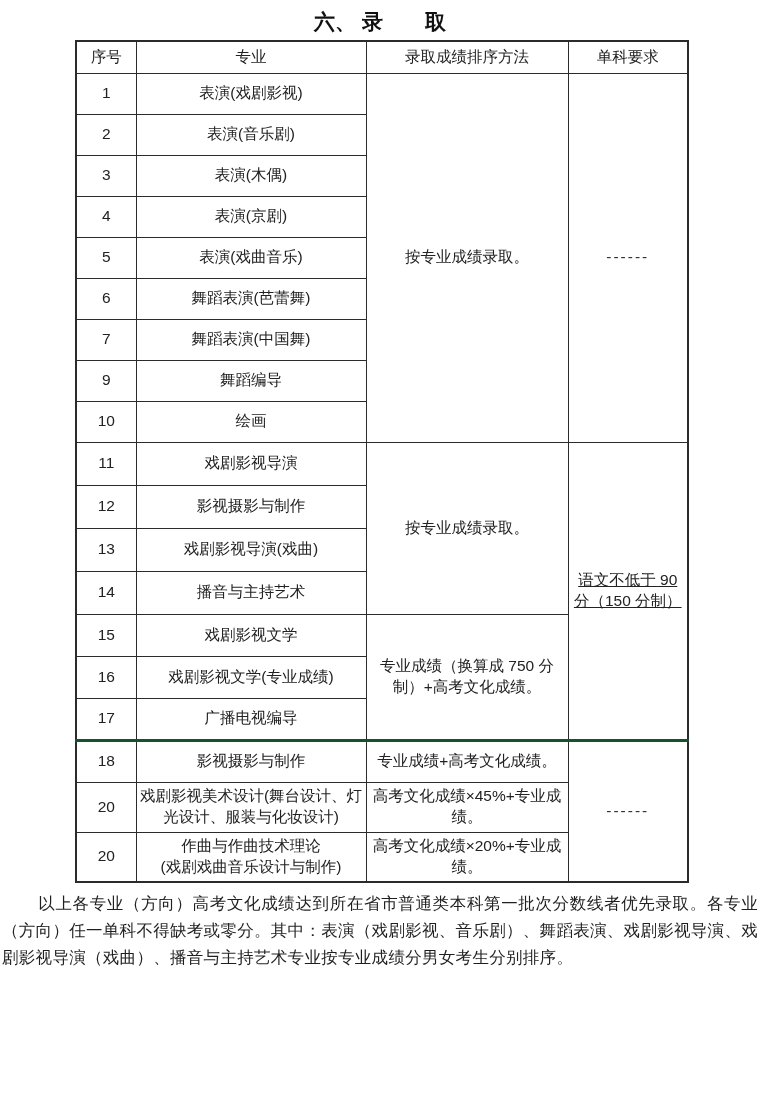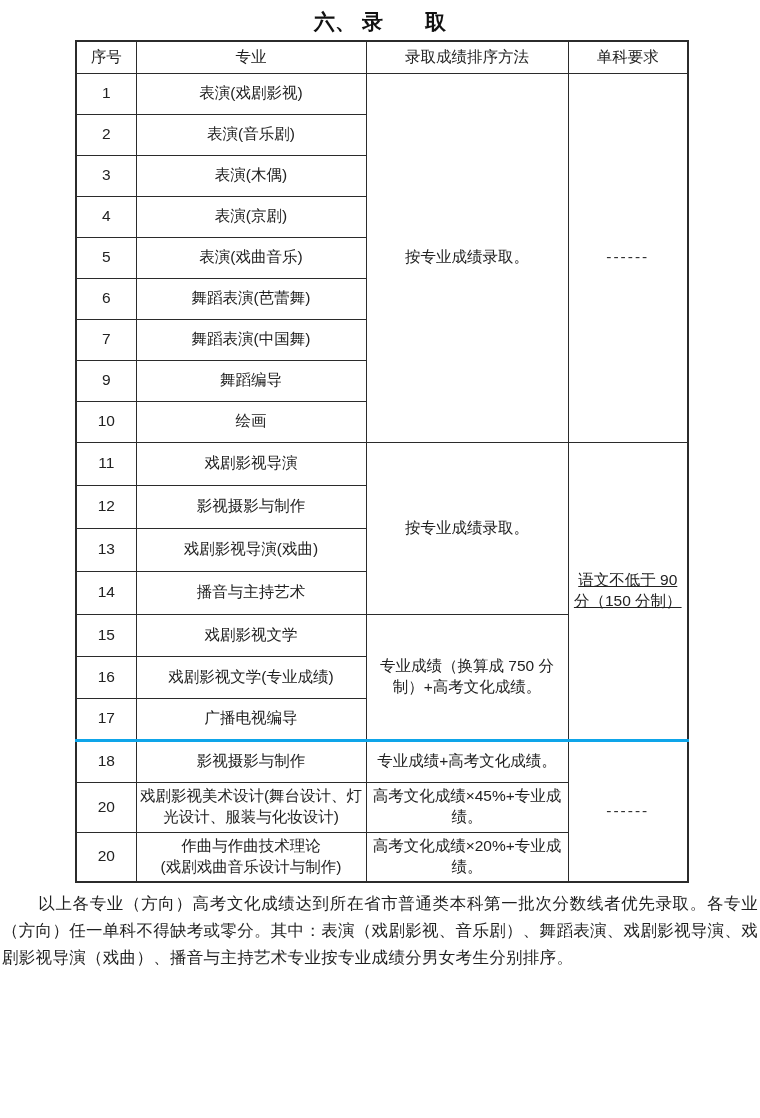--- a/index.html
+++ b/index.html
@@ -72,21 +72,21 @@
     font-weight: bold;
     color: #333;
   }
   td.req-text {
     text-align: left;
     padding-left: 7px;
     padding-right: 4px;
     line-height: 1.55;
     text-decoration: underline;
   }
-  tr.sect-break td { border-top: 3px solid #0ea5e9; }
+  tr.sect-break td { border-top: 3px solid #14532d; }
   .two-line span { display: block; }
 
   .footer {
     margin-top: 7px;
     font-size: 16.5px;
     line-height: 27px;
     letter-spacing: 0.3px;
     text-align: justify;
   }
   .footer .p1 { margin: 0; text-indent: 2.2em; }

